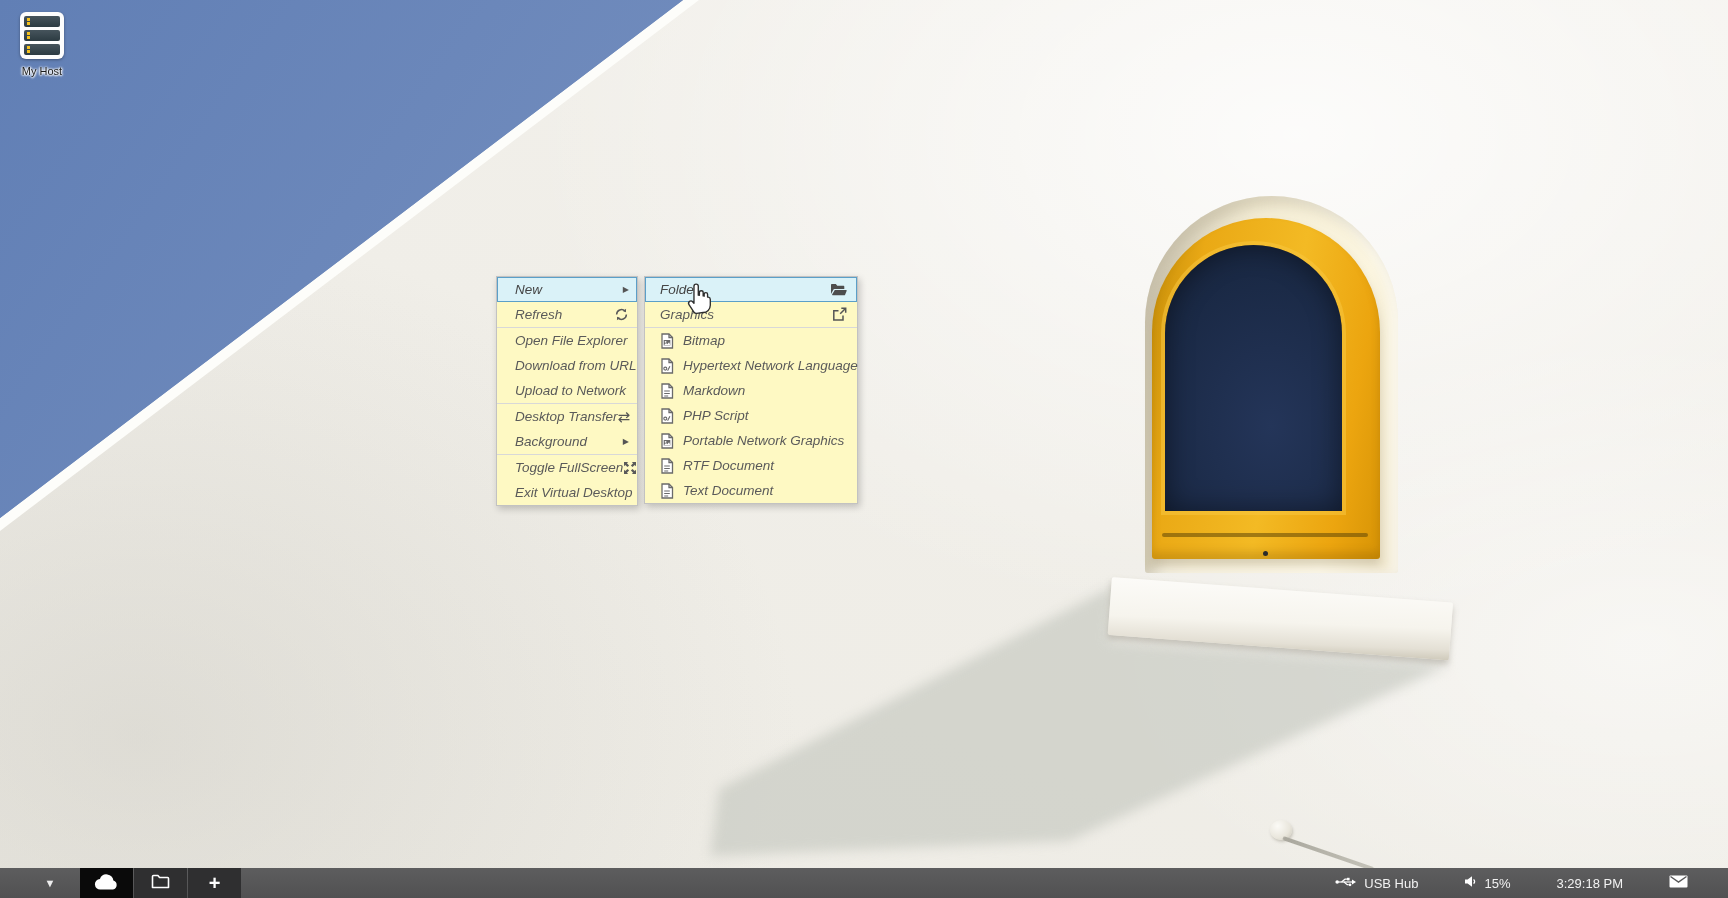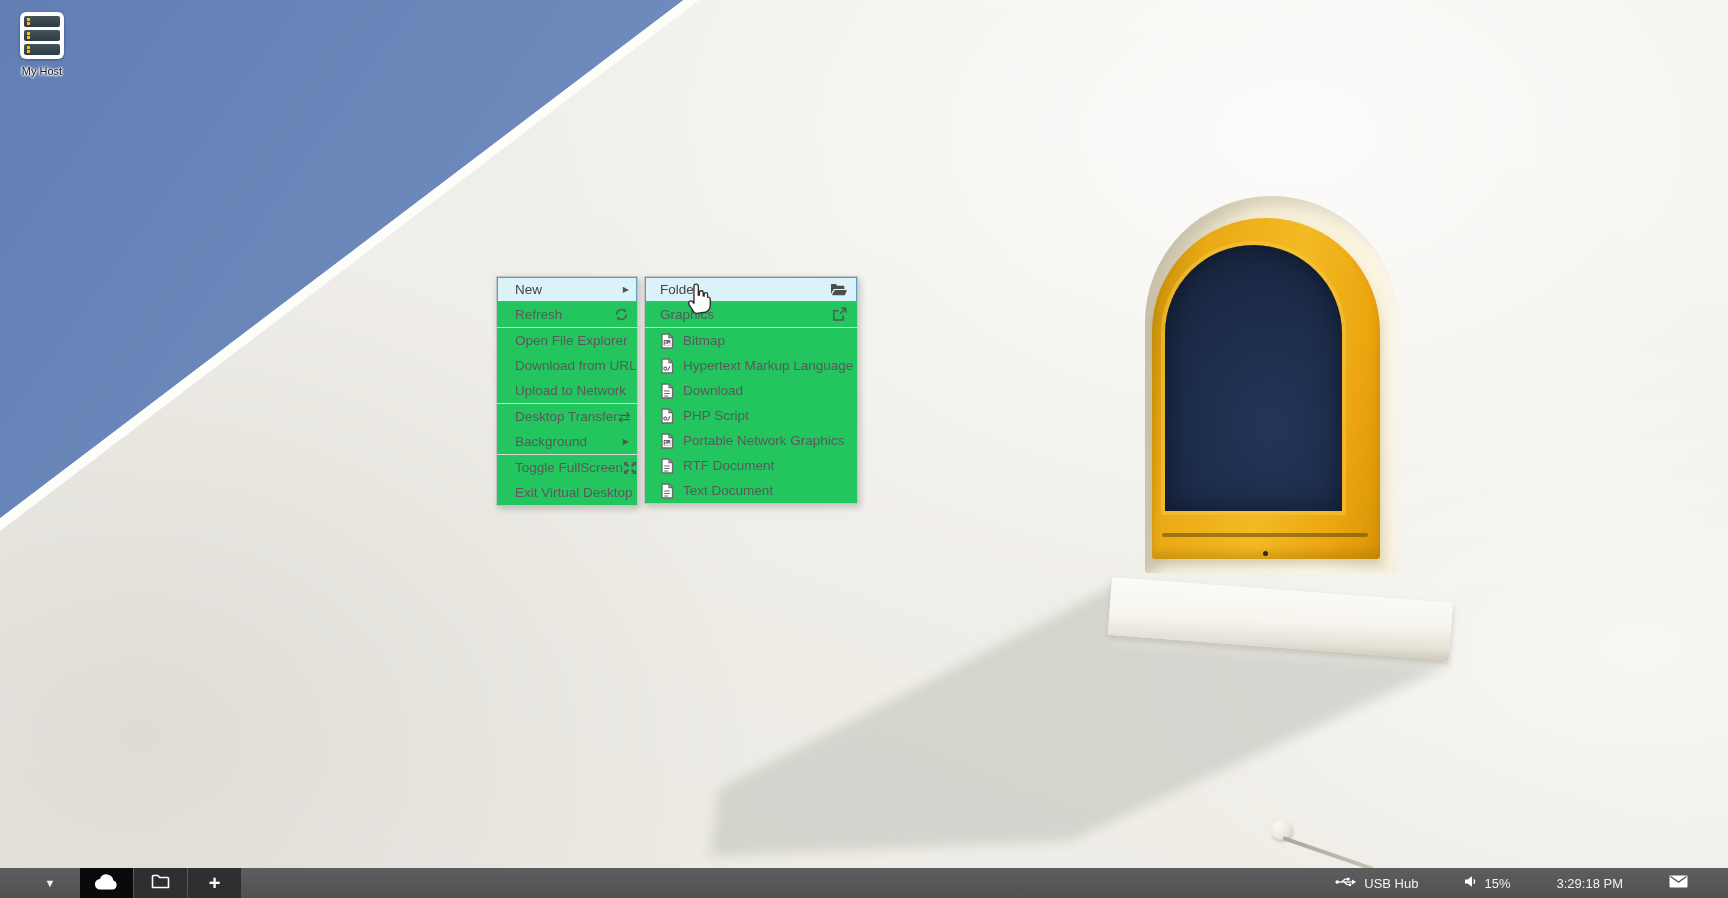--- a/index.html
+++ b/index.html
@@ -57,22 +57,22 @@
   .server { width:44px; height:47px; margin:0 auto; background:#fdfdfd; border-radius:6px;
     box-shadow:0 1px 3px rgba(0,0,0,.35); padding:4px 4px; display:flex; flex-direction:column; justify-content:space-between; }
   .server .bar { height:11px; border-radius:2px;
     background:linear-gradient(#46545c,#2c3b42); position:relative; }
   .server .bar i { position:absolute; left:3px; width:3px; height:3px; background:#f4c11d; }
   .server .bar i.t { top:2px; } .server .bar i.b { bottom:2px; }
   .desk-label { margin-top:6px; font-size:11px; color:#1c1c1c;
     text-shadow:0 0 3px #fff,0 1px 2px #fff,1px 0 2px #fff,-1px 0 2px #fff; }
 
   
-  .menu { background:#22c55e; border:1px solid #c2c2c2; box-shadow:2px 3px 7px rgba(0,0,0,.2);
-    font-size:13.5px; color:#5a5a5a; }
+  .menu { background:#fef9c3; border:1px solid #c2c2c2; box-shadow:2px 3px 7px rgba(0,0,0,.2);
+    font-size:13.5px; color:#5a5a5a;font-style:italic; }
   .menu-main { left:496px; top:276px; width:142px; }
   .menu-sub  { left:644px; top:276px; width:214px; }
   .menu-row { height:25px; display:flex; align-items:center; padding:0 8px 0 18px; cursor:default; }
   .menu-sub .menu-row { padding:0 10px 0 15px; }
   .menu-row .mlabel { white-space:nowrap; }
   .menu-row .right { margin-left:auto; display:flex; align-items:center; }
   .menu-row.hl { background:#daf2f8; box-shadow:inset 0 0 0 1px #5b9fc8; color:#454545; }
   .menu-sep { height:1px; background:#d8d8d8; }
   .arrow-glyph { font-size:8px; color:#555; }
   .transfer-glyph { font-size:15px; color:#555; line-height:1; }
@@ -222,31 +222,31 @@
   </div>
   <div class="menu-row">
     <span class="ficon">
       <svg width="14" height="16" viewBox="0 0 14 16">
           <path d="M2 1h7l3.5 3.5V15H2z" fill="#fff" stroke="#6a6a6a" stroke-width="1.3"></path>
           <path d="M9 1v3.5h3.5" fill="none" stroke="#6a6a6a" stroke-width="1.3"></path>
           <circle cx="5.3" cy="10.6" r="1.5" fill="none" stroke="#6a6a6a" stroke-width="1.1"></circle>
           <path d="M7.6 12.8l2.3-4.6" stroke="#6a6a6a" stroke-width="1.1"></path>
         </svg>
     </span>
-    <span class="mlabel">Hypertext Markup Language</span>
+    <span class="mlabel">Hypertext Network Language</span>
   </div>
   <div class="menu-row">
     <span class="ficon">
       <svg width="14" height="16" viewBox="0 0 14 16">
           <path d="M2 1h7l3.5 3.5V15H2z" fill="#fff" stroke="#6a6a6a" stroke-width="1.3"></path>
           <path d="M9 1v3.5h3.5" fill="none" stroke="#6a6a6a" stroke-width="1.3"></path>
           <path d="M4.2 8h5.6M4.2 10.5h5.6M4.2 13h4" stroke="#6a6a6a" stroke-width="1.1"></path>
         </svg>
     </span>
-    <span class="mlabel">Download</span>
+    <span class="mlabel">Markdown</span>
   </div>
   <div class="menu-row">
     <span class="ficon">
       <svg width="14" height="16" viewBox="0 0 14 16">
           <path d="M2 1h7l3.5 3.5V15H2z" fill="#fff" stroke="#6a6a6a" stroke-width="1.3"></path>
           <path d="M9 1v3.5h3.5" fill="none" stroke="#6a6a6a" stroke-width="1.3"></path>
           <circle cx="5.3" cy="10.6" r="1.5" fill="none" stroke="#6a6a6a" stroke-width="1.1"></circle>
           <path d="M7.6 12.8l2.3-4.6" stroke="#6a6a6a" stroke-width="1.1"></path>
         </svg>
     </span>

